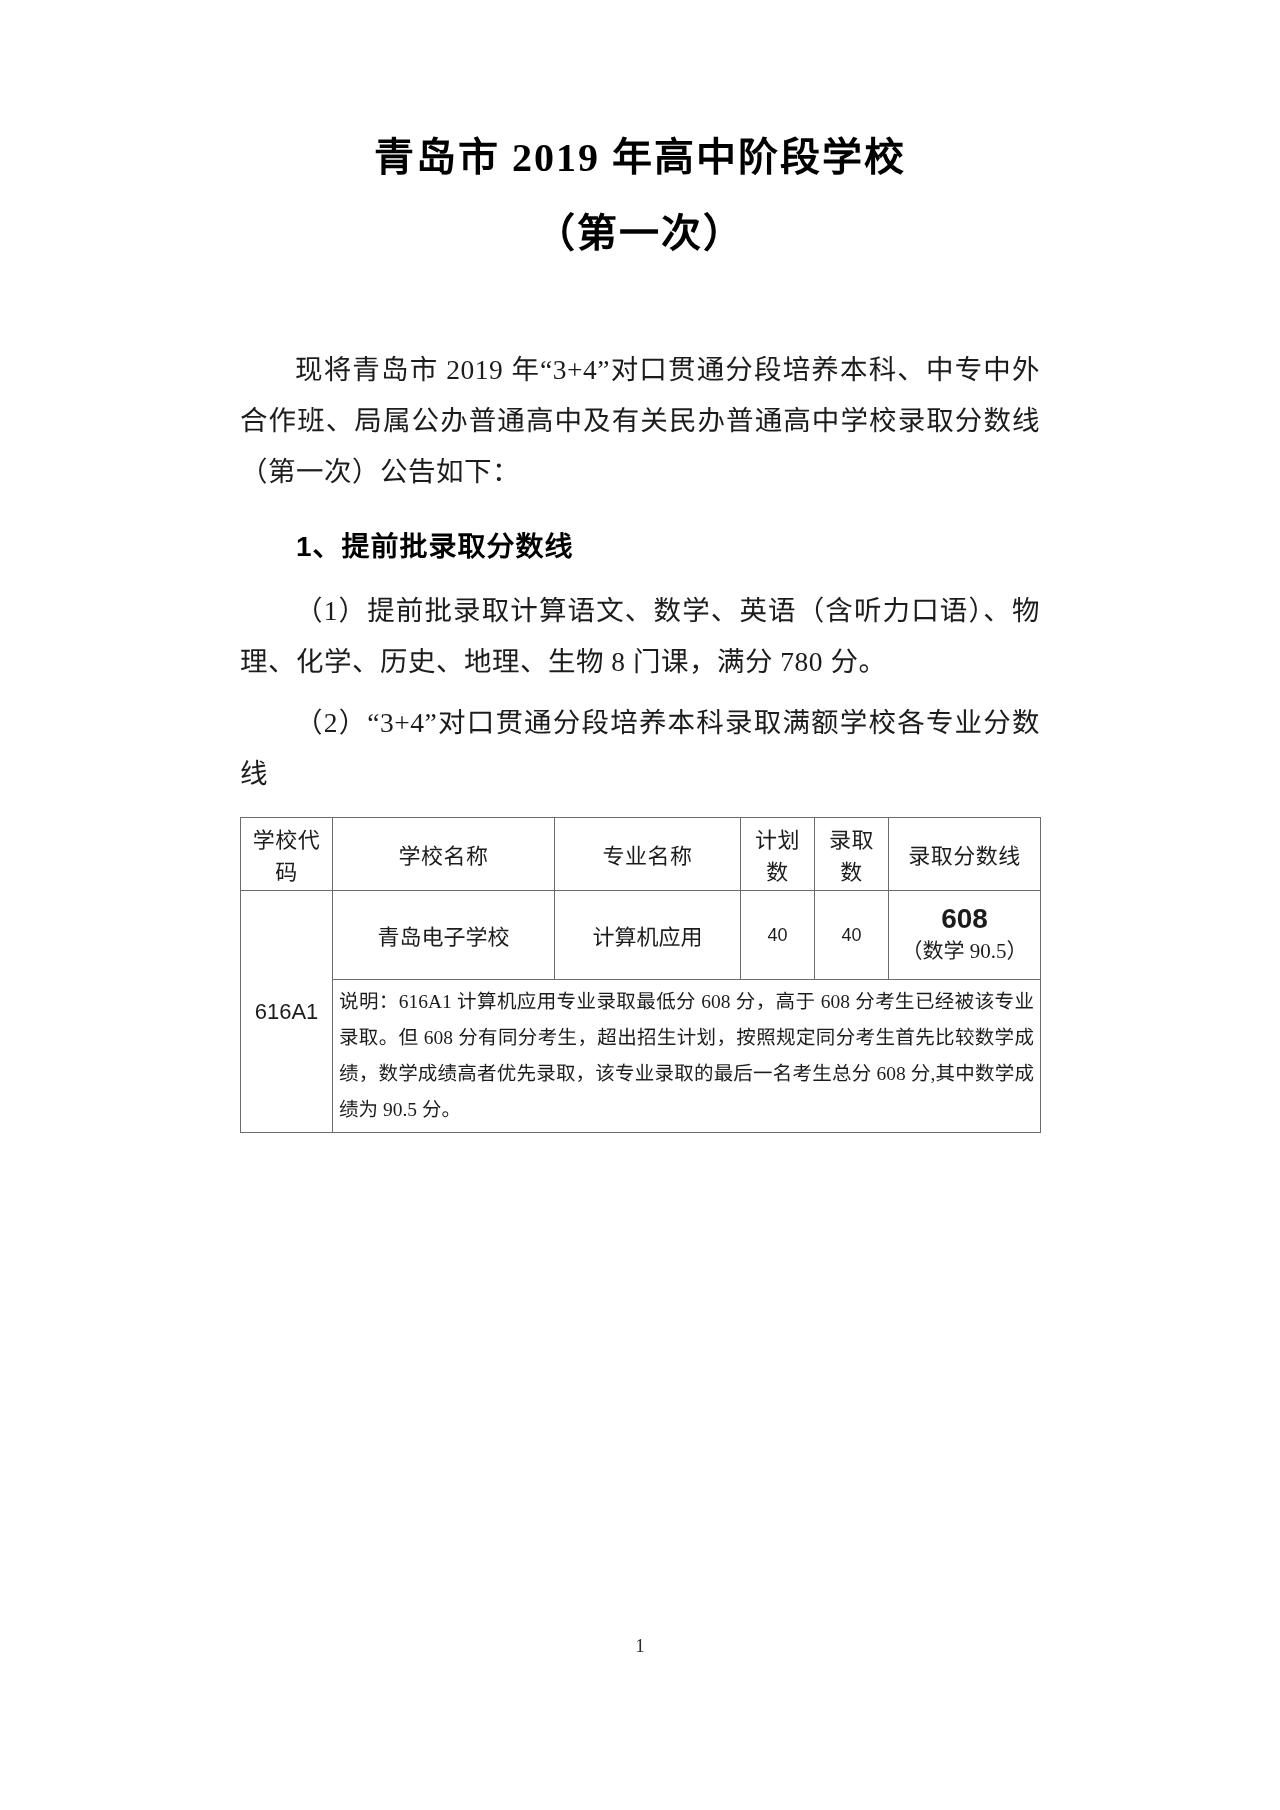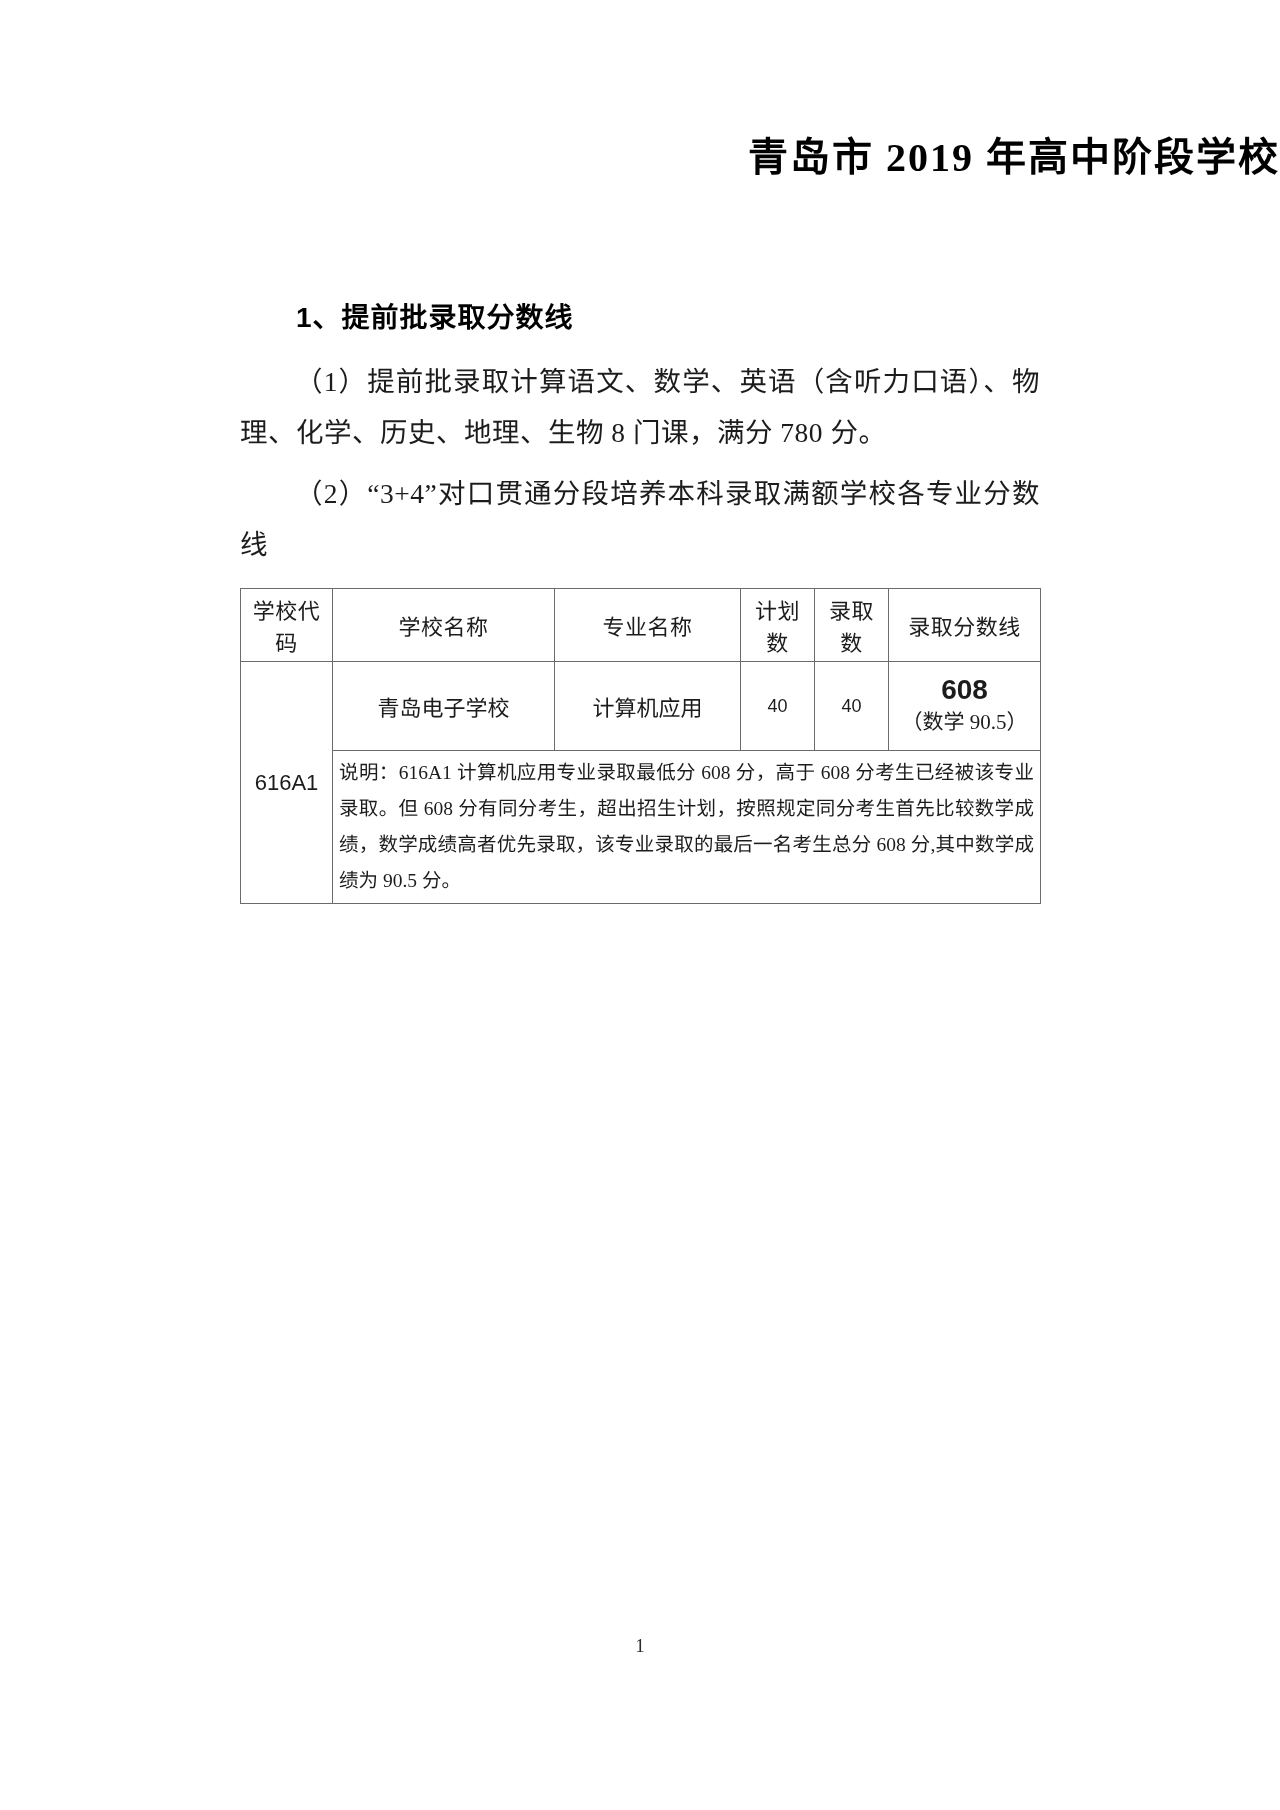--- a/index.html
+++ b/index.html
@@ -30,21 +30,20 @@
     padding-top: 120px;
     text-align: center;
   }
   .title-line {
     font-family: "Liberation Serif", "DejaVu Serif", serif;
     font-size: 40px;
     font-weight: bold;
     letter-spacing: 2px;
     line-height: 76px;
     color: #000000;
-    text-align: right;
   }
 
   
   .body-area {
     margin: 0 auto;
     width: 800px;
     padding-top: 72px;
   }
   p.para {
     margin: 0 0 10px 0;
@@ -154,24 +153,26 @@
     font-family: "Liberation Serif", "DejaVu Serif", serif;
   }
 </style>
 </head>
 <body>
 
 <div class="page">
 
   <div class="title-block">
     <div class="title-line">青岛市 2019 年高中阶段学校</div>
+    <div class="title-line">（第一次）</div>
   </div>
 
   <div class="body-area">
 
+    <p class="para">现将青岛市 2019 年“3+4”对口贯通分段培养本科、中专中外合作班、局属公办普通高中及有关民办普通高中学校录取分数线（第一次）公告如下：</p>
 
     <h2 class="section-heading">1、提前批录取分数线</h2>
 
     <p class="para">（1）提前批录取计算语文、数学、英语（含听力口语）、物理、化学、历史、地理、生物 8 门课，满分 780 分。</p>
 
 
     <p class="para tight">（2）“3+4”对口贯通分段培养本科录取满额学校各专业分数线</p>
 
     <div class="table-wrap">
       <table class="score-table">

